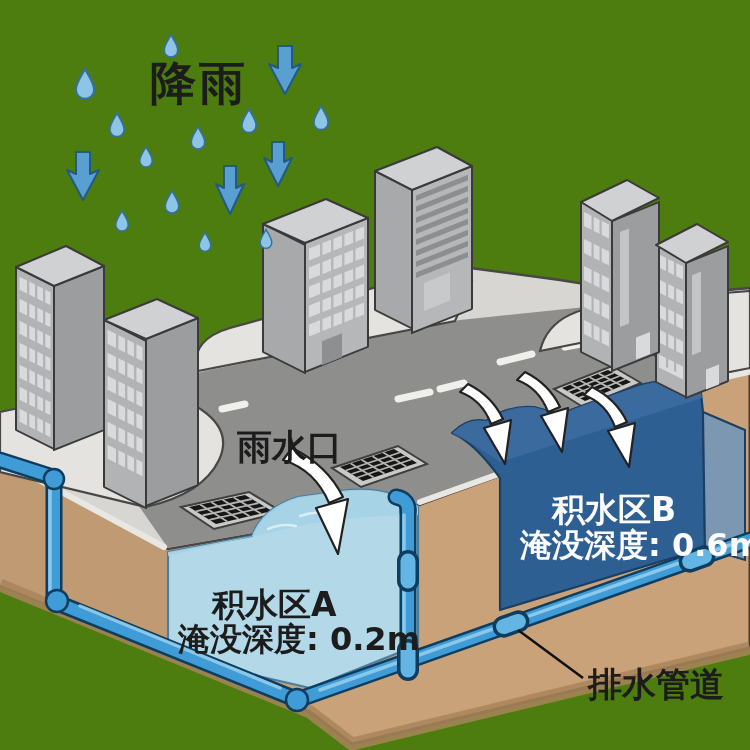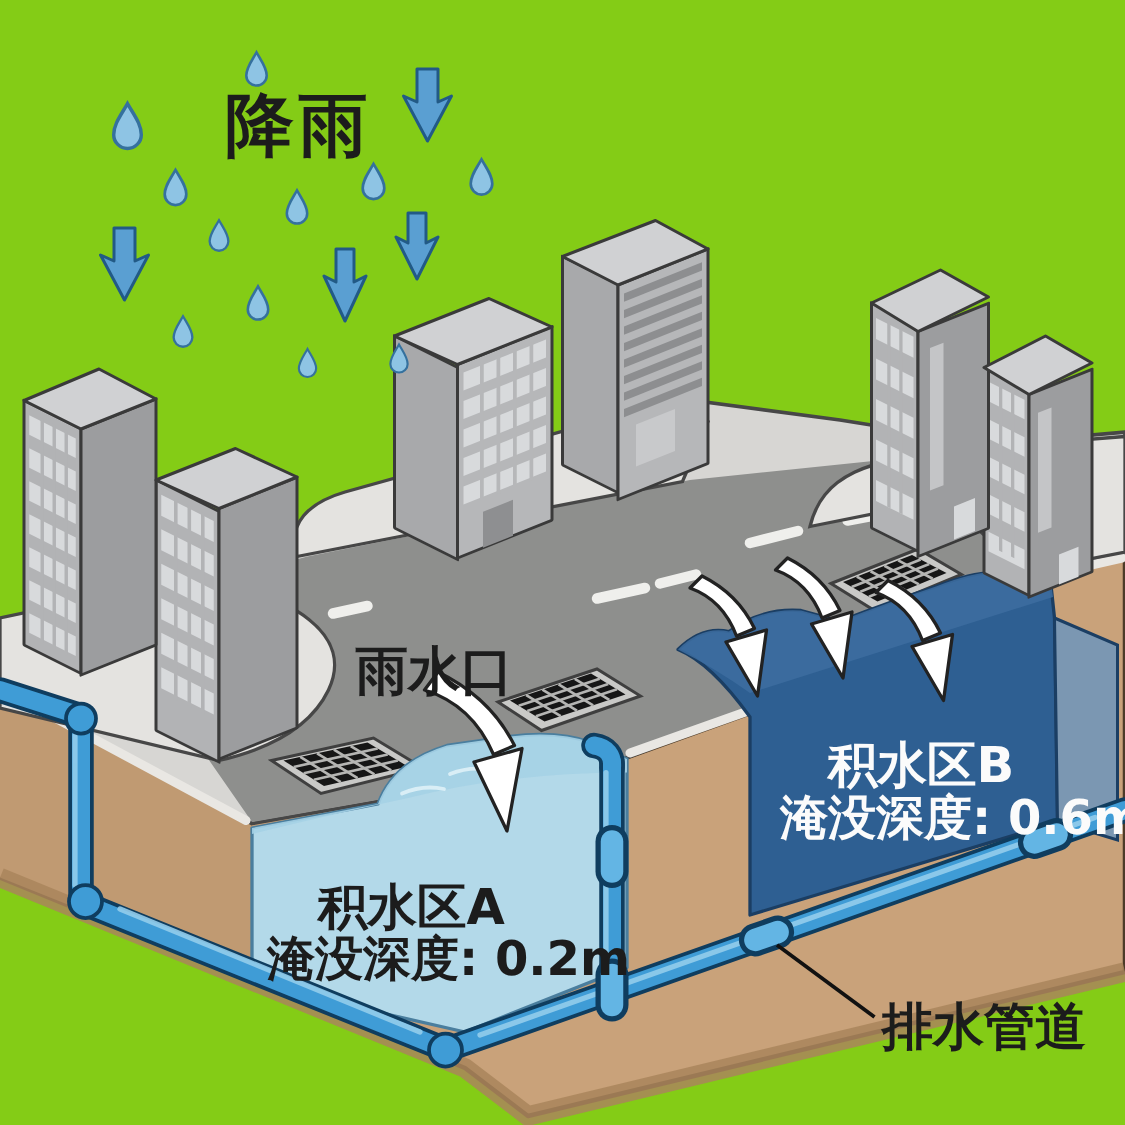--- a/index.html
+++ b/index.html
@@ -1,16 +1,16 @@
 <!DOCTYPE html>
 <html><head>
 <meta charset="utf-8">
 <style>
   html,body{margin:0;padding:0;background:#e8e8e8;}
-  .stage{width:750px;height:750px;position:relative;background:#84cc16;overflow:hidden;}
+  .stage{width:750px;height:750px;position:relative;background:#4d7c0f;overflow:hidden;}
   svg{display:block;}
   text{font-family:"DejaVu Sans",sans-serif;}
   .lbl-black{fill:#1c1c1c;font-weight:700;}
   .lbl-white{fill:#fbfbfb;font-weight:700;}
 </style>
 </head>
 <body>
 
 <div class="stage">
 <svg width="750" height="750" viewBox="0 0 750 750">

